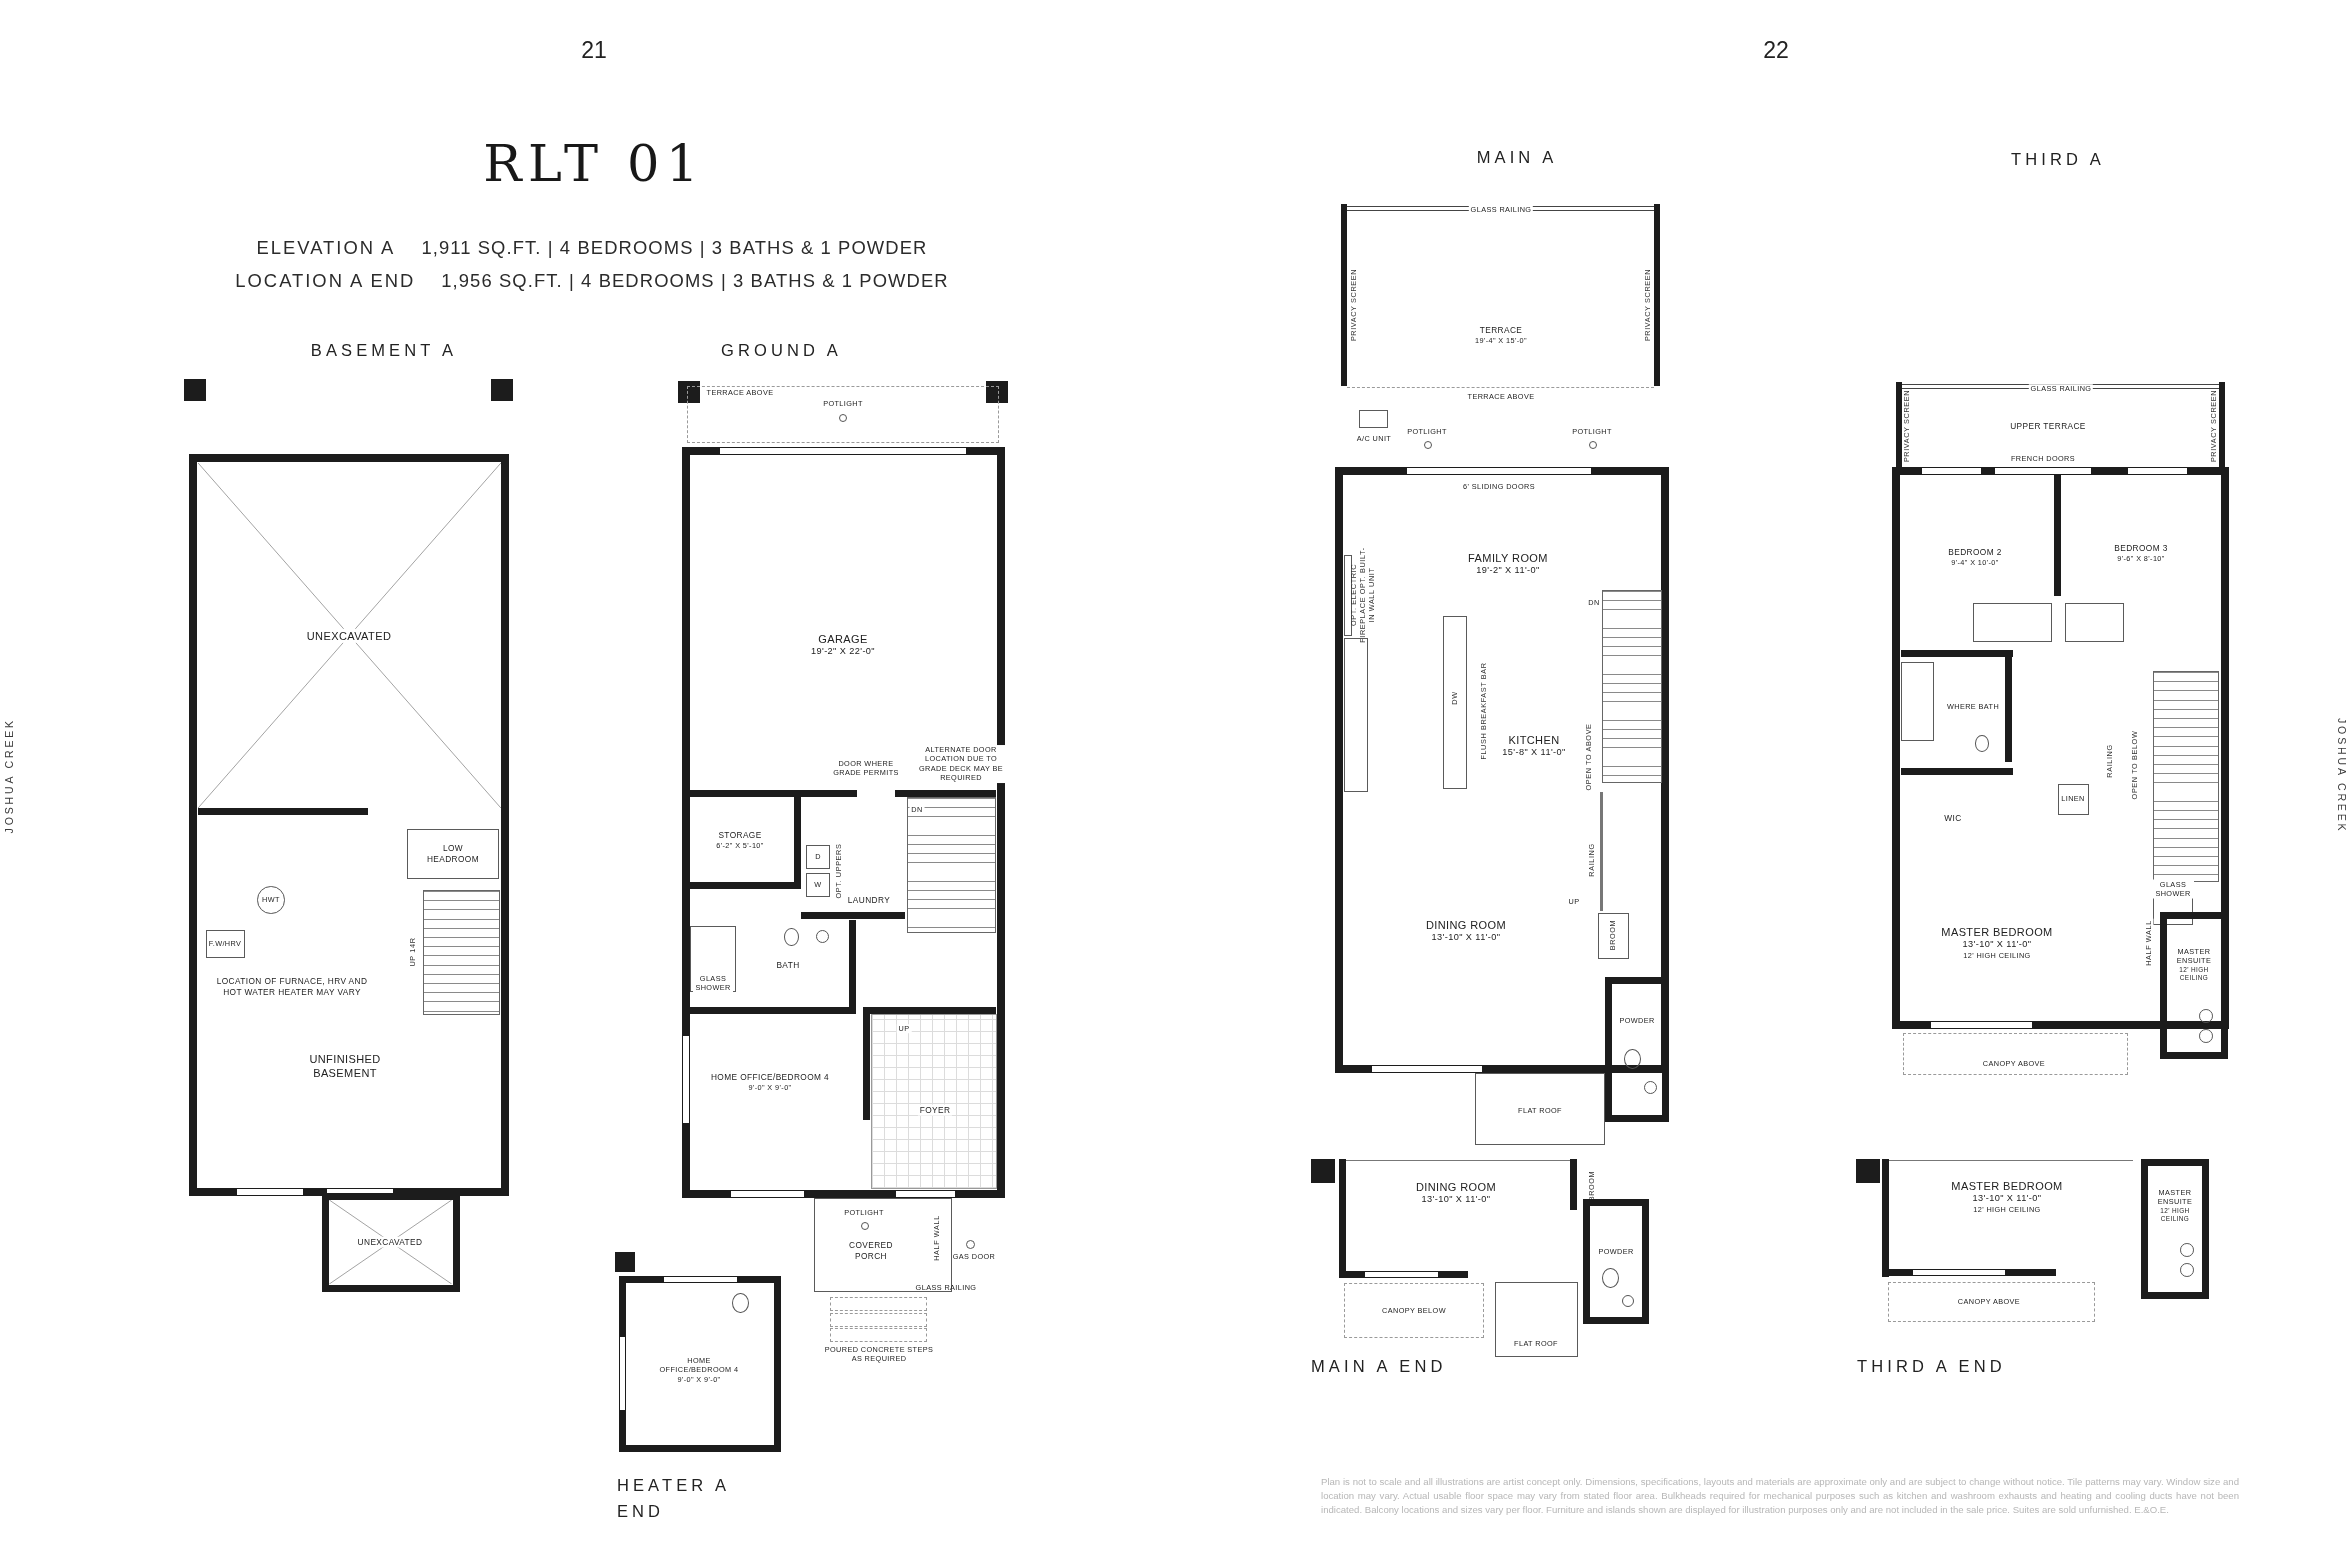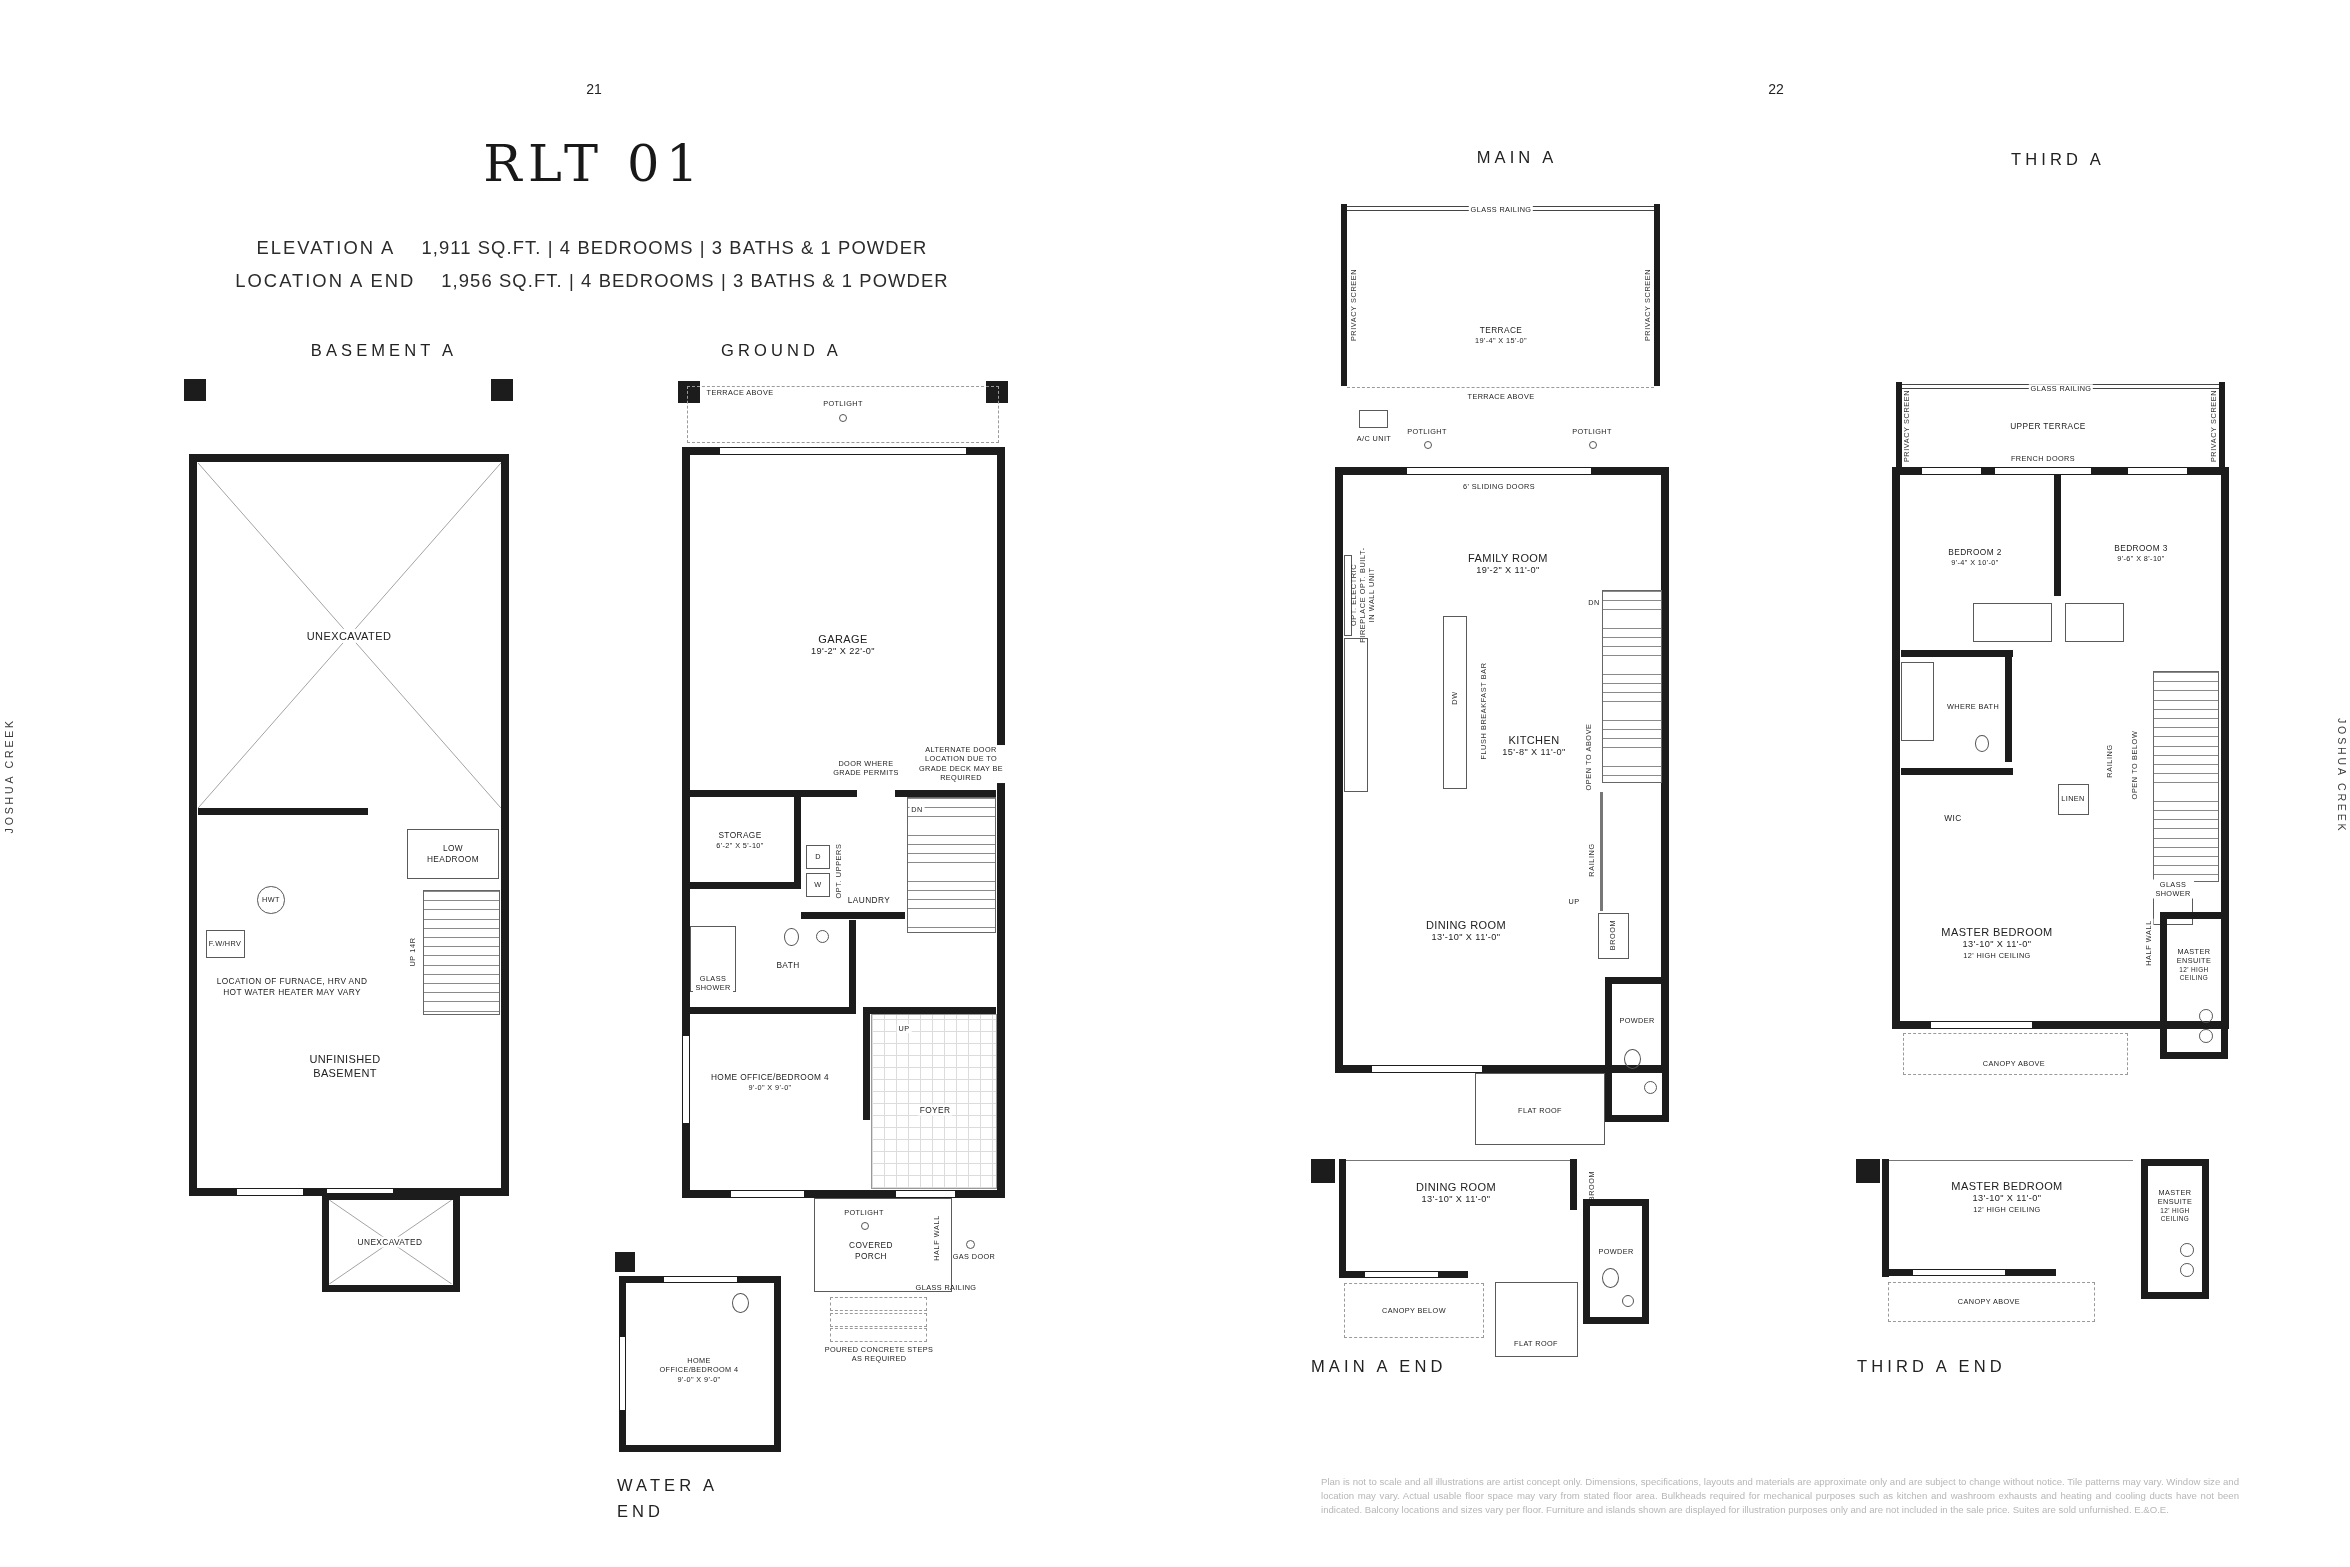--- a/index.html
+++ b/index.html
@@ -28,21 +28,21 @@
           color:#222; text-align:center; white-space:nowrap; line-height:1.3; }
   .vlbl { position:absolute; transform:translate(-50%,-50%) rotate(-90deg); font-size:8.3px; letter-spacing:0.6px;
           color:#333; text-align:center; white-space:nowrap; line-height:1.25; }
   .wrap { white-space:normal; }
   .bg   { background:#fff; padding:0 1.8px; }
   .ln   { display:block; }
   .d    { font-size:9.2px; }
   .n    { font-size:8.3px; }
   .m    { font-size:7.3px; }
 
-  .pageno   { position:absolute; font-size:14px; color:#222; text-align:center; width:92px;margin-top:44px; }
+  .pageno   { position:absolute; font-size:23px; color:#222; text-align:center; width:92px; }
   .sidetext { position:absolute; font-size:10.6px; letter-spacing:2.8px; color:#3a3a3a; writing-mode:vertical-rl; }
   .brandtitle{ position:absolute; font-family:"DejaVu Serif",serif; font-size:51px; letter-spacing:6.4px;
                color:#181818; text-align:center; }
   .elvrow   { position:absolute; width:918px; text-align:center; font-size:18.4px; letter-spacing:1.1px; color:#2b2b2b; }
   .elv-label{ letter-spacing:2px; }
   .elv-specs{ margin-left:26px; }
   .sec-title{ position:absolute; font-size:16.5px; letter-spacing:4.1px; color:#222; line-height:1.55; }
   .disclaimer{ position:absolute; font-size:9.6px; line-height:1.45; color:#b7b7b7; text-align:justify; }
 </style>
 </head>
@@ -60,21 +60,21 @@
   <span class="elv-label">ELEVATION A</span><span class="elv-specs">1,911 SQ.FT.  |  4 BEDROOMS  |  3 BATHS &amp; 1 POWDER</span>
 </div>
 <div class="elvrow" style="left:133px;top:270px">
   <span class="elv-label">LOCATION A END</span><span class="elv-specs">1,956 SQ.FT.  |  4 BEDROOMS  |  3 BATHS &amp; 1 POWDER</span>
 </div>
 
 <div class="sec-title" style="left:227px;top:338px;width:230px;text-align:right">BASEMENT A</div>
 <div class="sec-title" style="left:721px;top:338px;width:230px;text-align:left">GROUND A</div>
 <div class="sec-title" style="left:1402px;top:145px;width:230px;text-align:center">MAIN A</div>
 <div class="sec-title" style="left:1943px;top:147px;width:230px;text-align:center">THIRD A</div>
-<div class="sec-title" style="left:617px;top:1473px;width:121px">WATER A END</div>
+<div class="sec-title" style="left:617px;top:1473px;width:121px">HEATER A END</div>
 <div class="sec-title" style="left:1311px;top:1354px">MAIN A END</div>
 <div class="sec-title" style="left:1857px;top:1354px">THIRD A END</div>
 
 <div class="plan" style="left:182px;top:379px;width:338px;height:920px">
   <div class="post" style="left:1.8px;top:0;width:22px;height:22px"></div>
   <div class="post" style="left:309px;top:0;width:22px;height:22px"></div>
   <div class="rect9" style="left:7.3px;top:75px;width:320px;height:742px"></div>
   <svg class="xsvg" style="left:15.6px;top:84px" width="303" height="345" viewBox="0 0 330 376">
     <line x1="0" y1="0" x2="330" y2="376" stroke="#9a9a9a" stroke-width="1"></line>
     <line x1="330" y1="0" x2="0" y2="376" stroke="#9a9a9a" stroke-width="1"></line>

